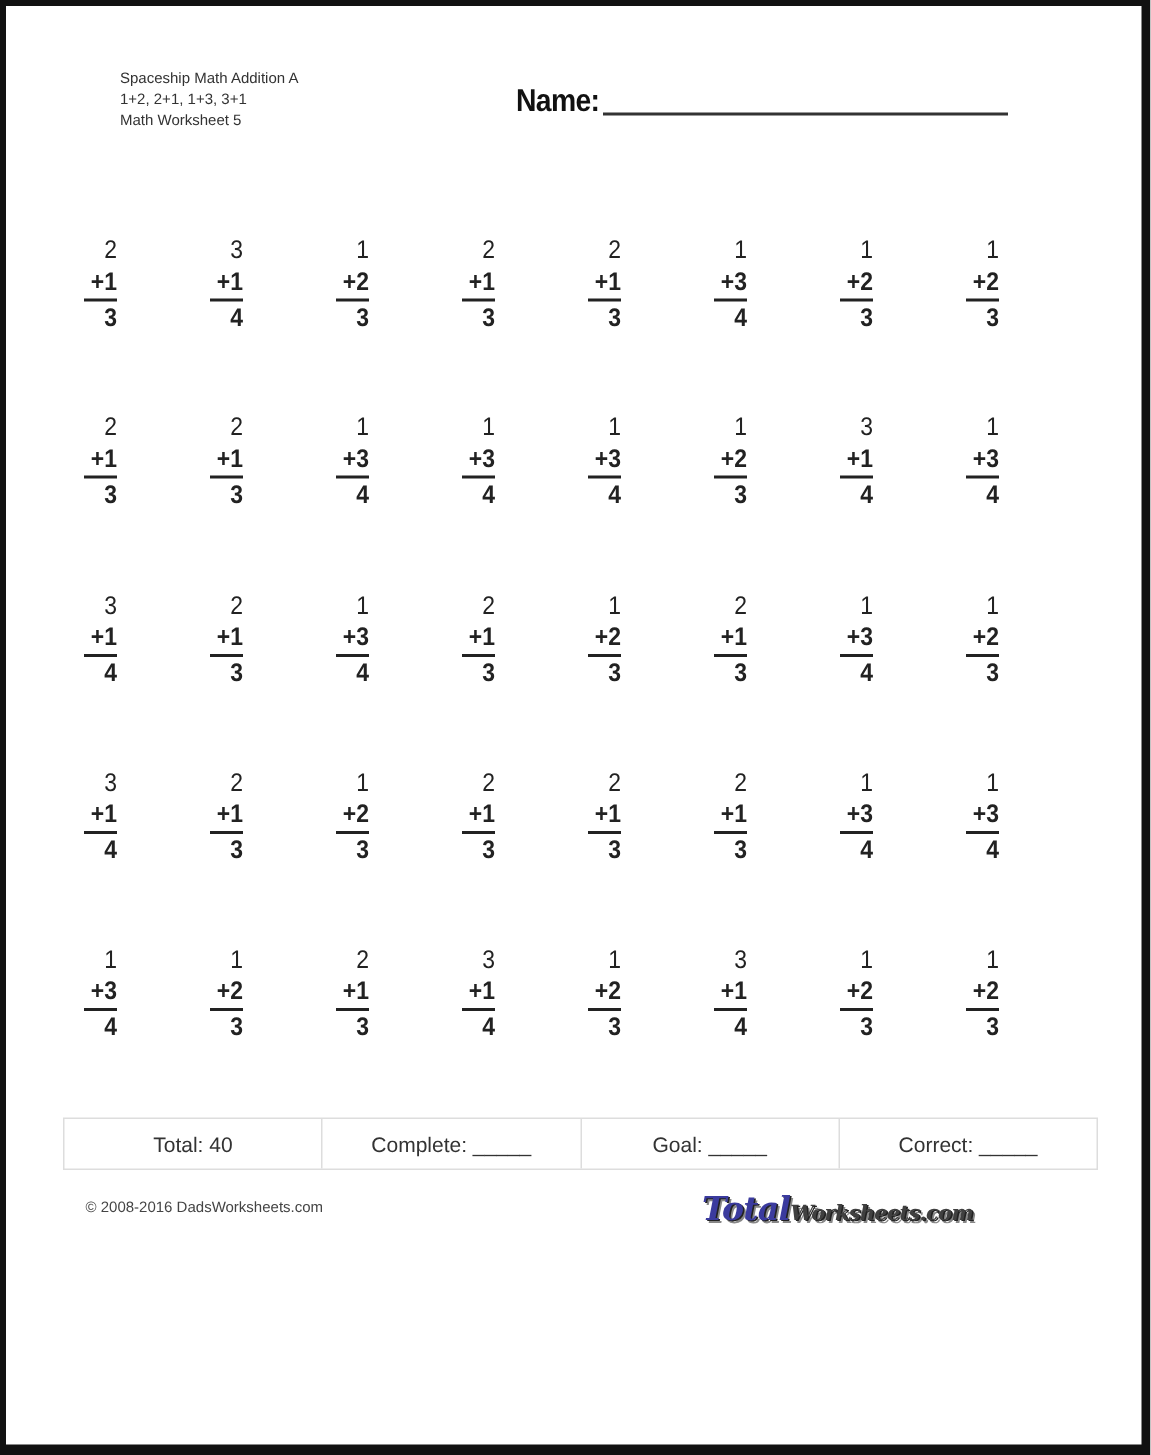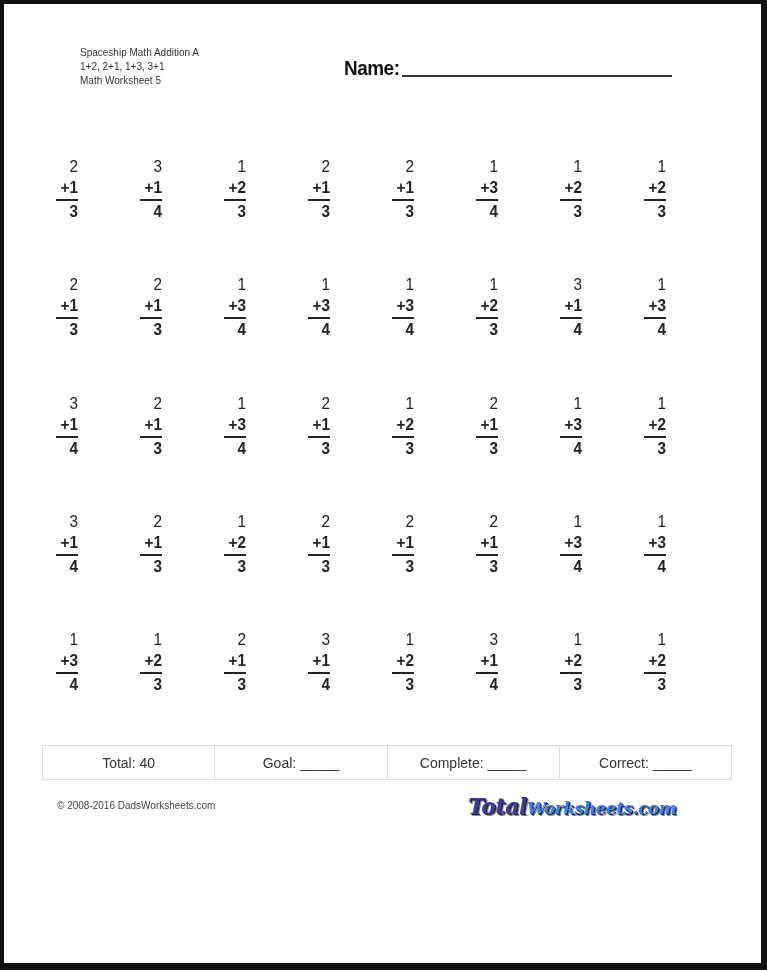--- a/index.html
+++ b/index.html
@@ -57,21 +57,21 @@
     }
     .footer .link { color: #2a2a8c; font-weight: bold; }
     .logo {
       position: absolute; left: 468px; top: 793px;
       font-family: "DejaVu Serif", serif; font-style: italic; font-weight: bold;
       font-size: 22px; letter-spacing: -0.5px;
       color: #3b3b9e;
       text-shadow: 1px 1px 0 #222, 2px 2px 0 #888;
       white-space: nowrap;
     }
-    .logo .part2 { color: #3b82f6; font-size: 17px; }
+    .logo .part2 { color: #404040; font-size: 14px; }
   </style>
 </head>
 <body>
 
 <div class="frame"></div>
 
 <div class="meta">
   <div>Spaceship Math Addition A</div>
   <div>1+2, 2+1, 1+3, 3+1</div>
   <div>Math Worksheet 5</div>
@@ -320,22 +320,22 @@
     <div class="problem" style="left: 626px; top: 629px;">
       <div class="row top">1</div>
       <div class="row add">+2</div>
       <div class="bar"></div>
       <div class="row ans">3</div>
     </div>
   </div>
 
 <div class="summary">
   <div class="cell">Total: 40</div>
+  <div class="cell">Complete: _____</div>
   <div class="cell">Goal: _____</div>
-  <div class="cell">Complete: _____</div>
   <div class="cell">Correct: _____</div>
 </div>
 
 <div class="footer">
   <div>© 2008-2016 DadsWorksheets.com</div>
 </div>
 
 <div class="logo">
   <span>Total</span><span class="part2">Worksheets.com</span>
 </div>

